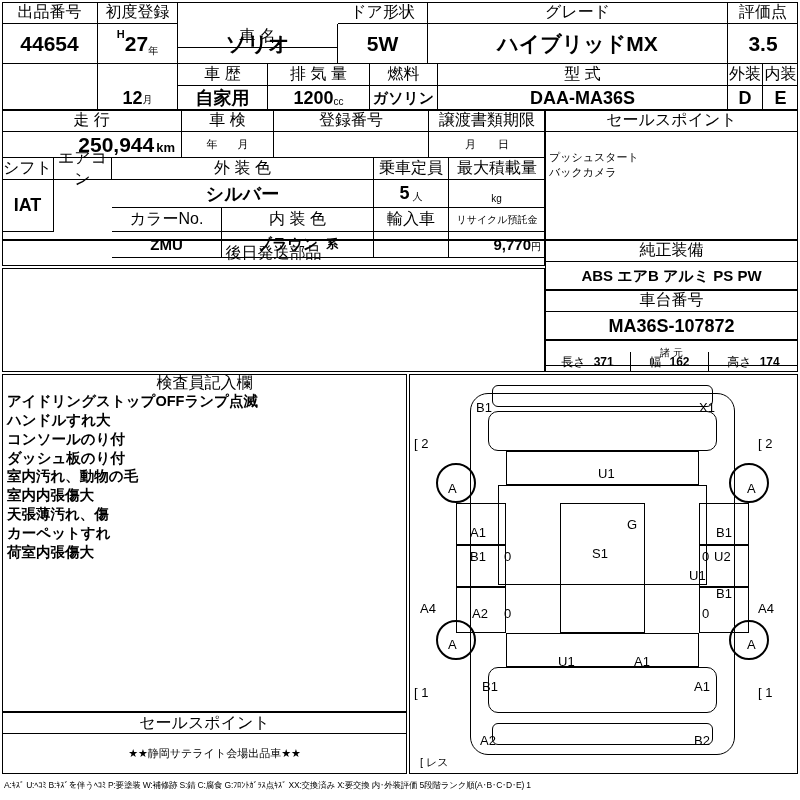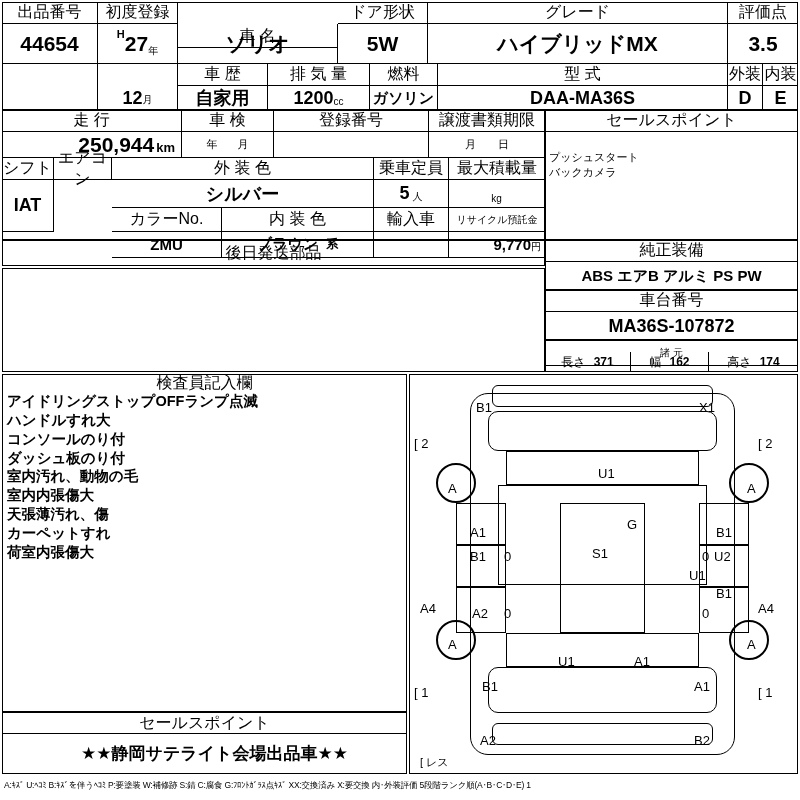--- a/index.html
+++ b/index.html
@@ -12,21 +12,21 @@
   }
   .sheet{position:relative;width:800px;height:800px;}
   .bx{position:absolute;box-sizing:border-box;border:1px solid #000;}
   .cell{position:absolute;box-sizing:border-box;display:flex;align-items:center;justify-content:center;text-align:center;}
   .val{font-size:21px;font-weight:bold;}
   .val-sm{font-size:15px;font-weight:bold;}
   .val-md{font-size:18px;font-weight:bold;}
   .bold{font-weight:bold;}
   .notes{font-size:14.5px;font-weight:bold;line-height:1.30;text-align:left;}
   .sp{font-size:11px;line-height:1.35;text-align:left;}
-  .footer-note{font-size:17px;font-weight:bold;padding-left:20px;}
+  .footer-note{font-size:11px;font-weight:normal;padding-left:20px;}
   .legend{font-size:8.5px;letter-spacing:-0.2px;}
   
   .dg{position:absolute;box-sizing:border-box;border:1px solid #000;}
   .wheel{position:absolute;border:2px solid #000;border-radius:50%;display:flex;align-items:center;justify-content:center;font-size:14px;font-weight:bold;box-sizing:border-box;}
   .mk{position:absolute;font-size:13px;font-weight:normal;}
 </style>
 </head>
 <body>
 
 <div class="sheet">

